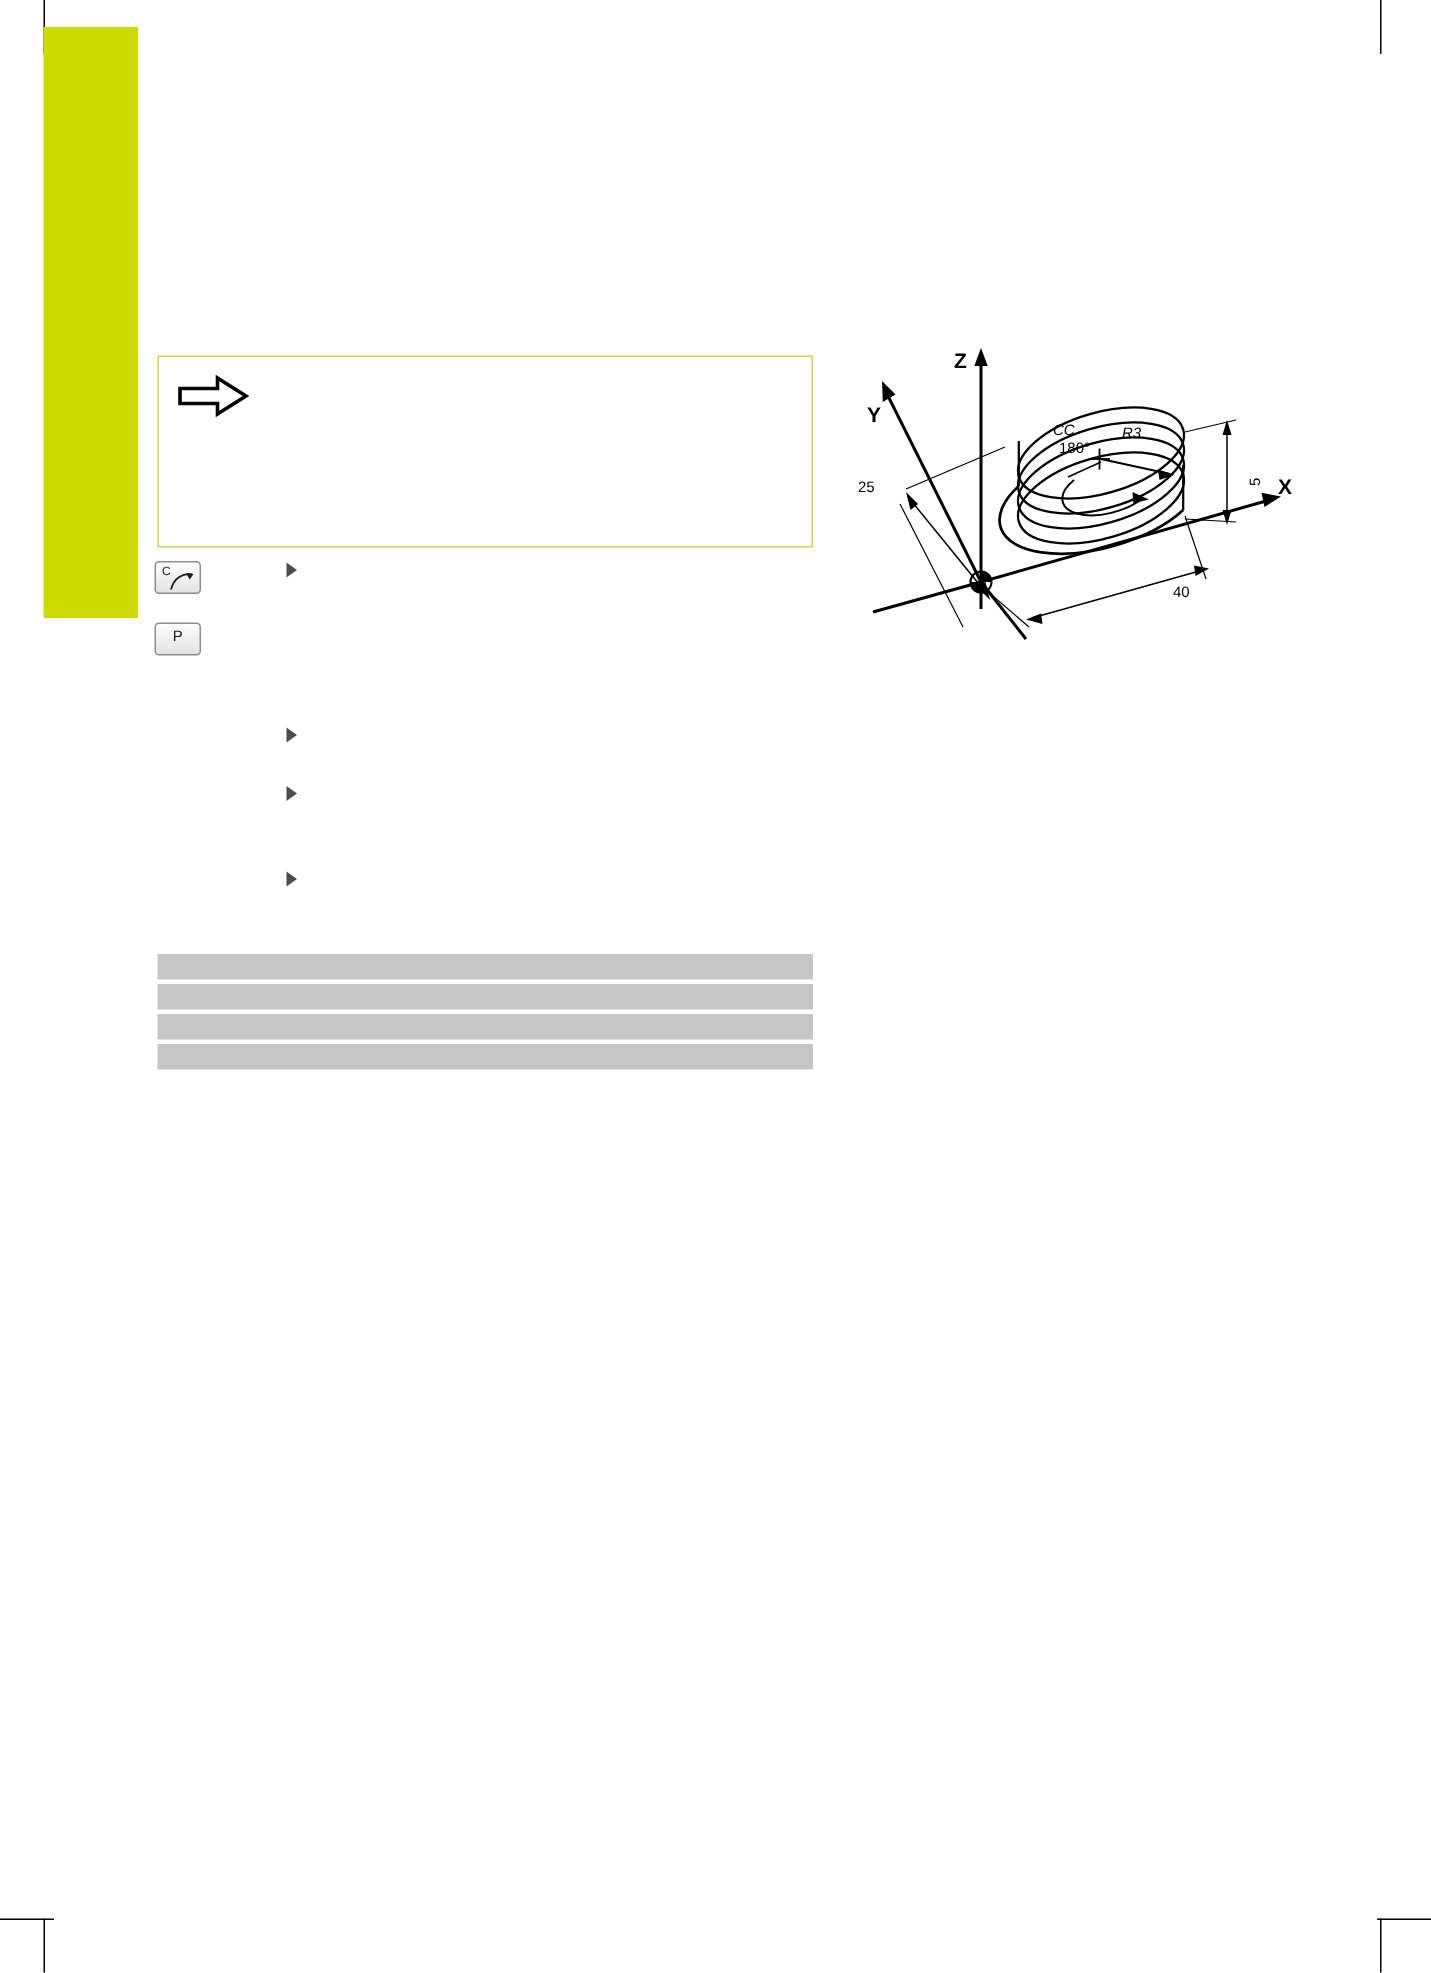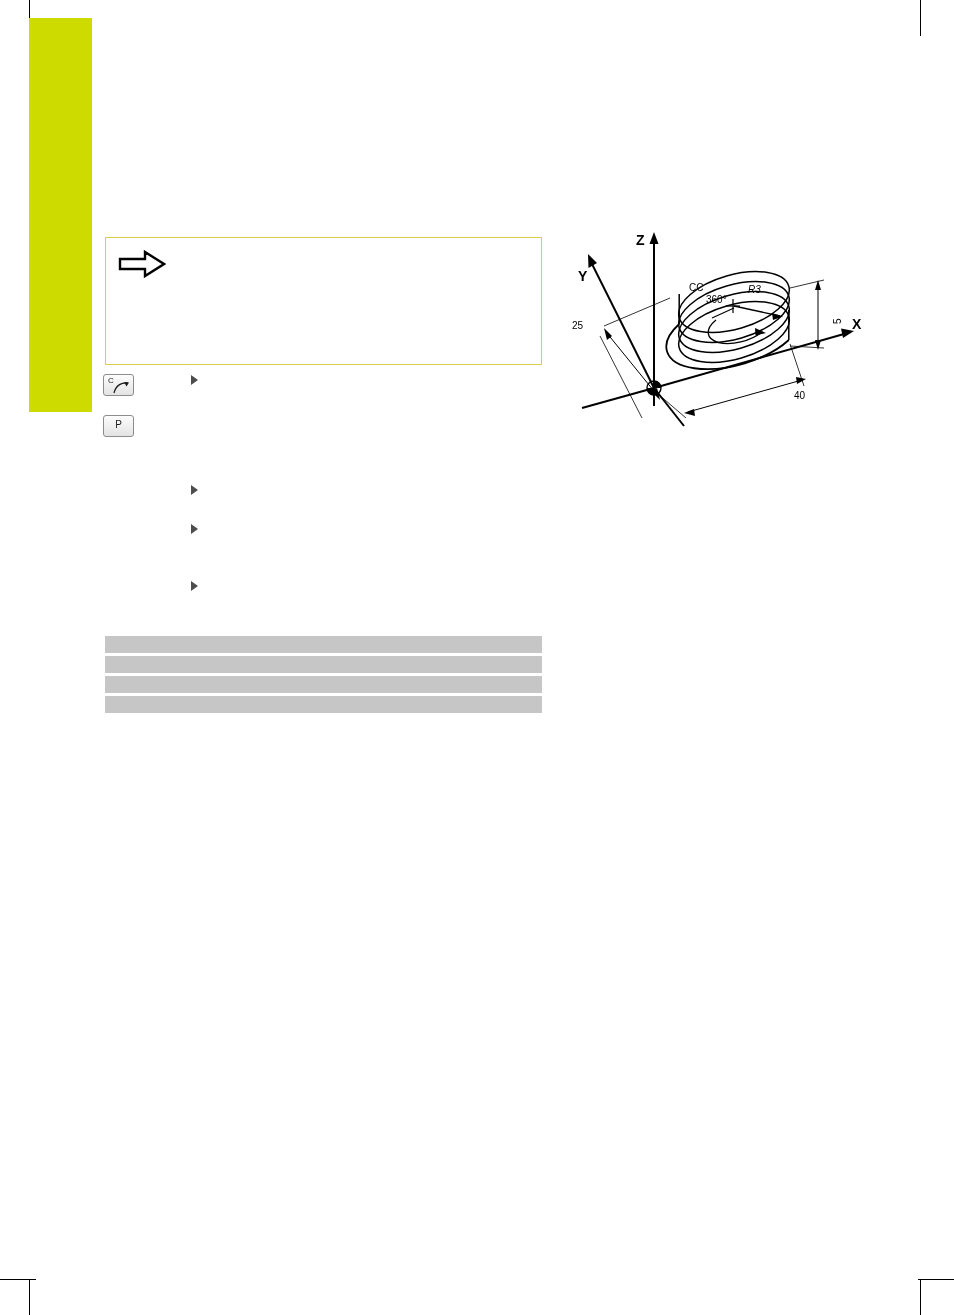--- a/index.html
+++ b/index.html
@@ -279,19 +279,19 @@
     <path d="M118 185 L128 181 L129 188 Z" fill="#000"></path>
     <path d="M240 151 L230 149 L231 156 Z" fill="#000"></path>
     <line x1="92" y1="166" x2="120" y2="190" stroke="#000" stroke-width="0.8"></line>
     <line x1="224" y1="116" x2="238" y2="158" stroke="#000" stroke-width="0.8"></line>
   </svg>
 
   <span class="fig-label bold" style="left:70px; top:4px;">Z</span>
   <span class="fig-label bold" style="left:12px; top:40px;">Y</span>
   <span class="fig-label bold" style="left:286px; top:88px;">X</span>
 
-  <span class="fig-label small" style="left:123px; top:54px;">CC</span>
+  <span class="fig-label small" style="left:136px; top:54px;font-style:italic;">CC</span>
   <span class="fig-label small" style="left:182px; top:56px;font-style:italic;">R3</span>
-  <span class="fig-label small" style="left:140px; top:66px;">360°</span>
+  <span class="fig-label small" style="left:140px; top:66px;">180°</span>
   <span class="fig-label small rot" style="left:266px; top:96px;">5</span>
   <span class="fig-label small" style="left:6px; top:92px;text-align:center;">25</span>
-  <span class="fig-label small" style="left:216px; top:162px;margin-left:12px;">40</span>
+  <span class="fig-label small" style="left:216px; top:162px;">40</span>
 </div>
 
 </body></html>

